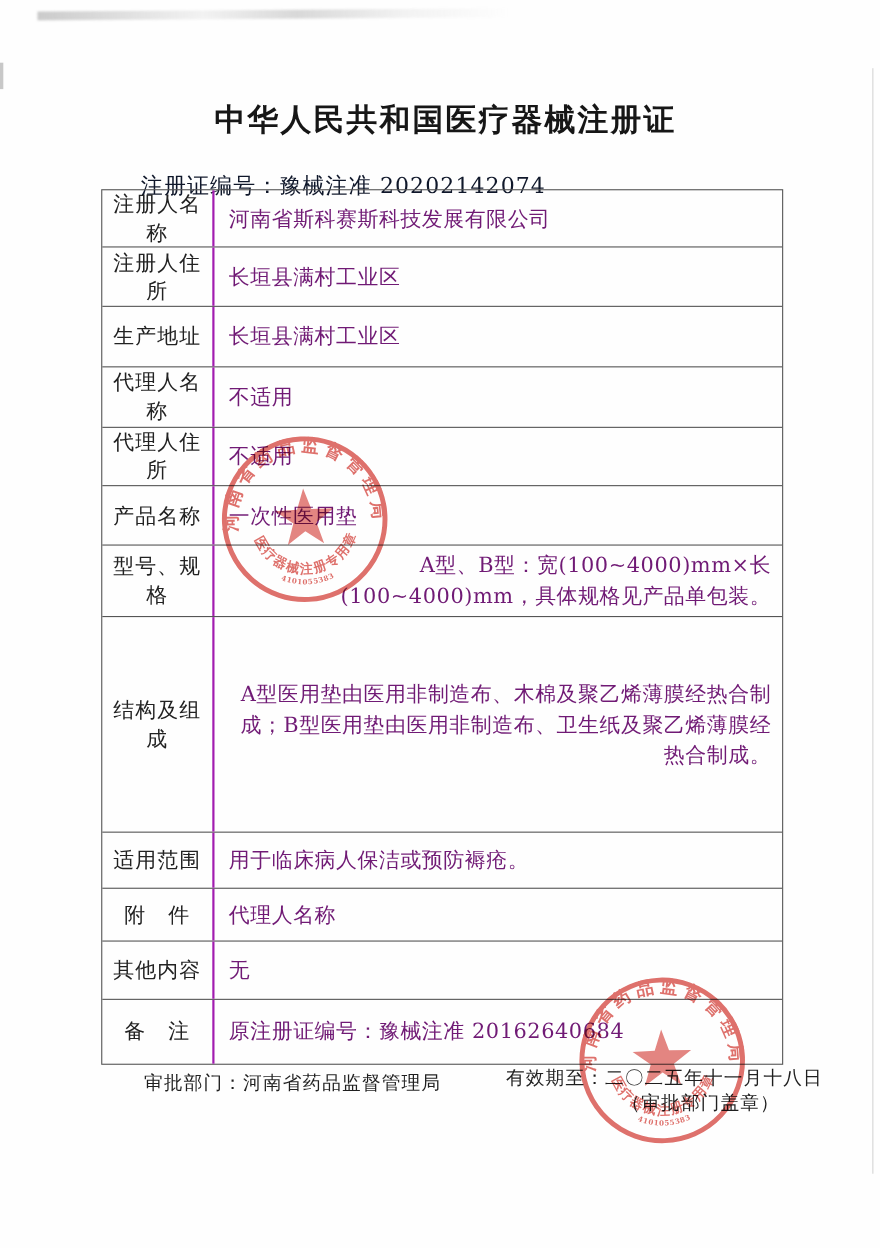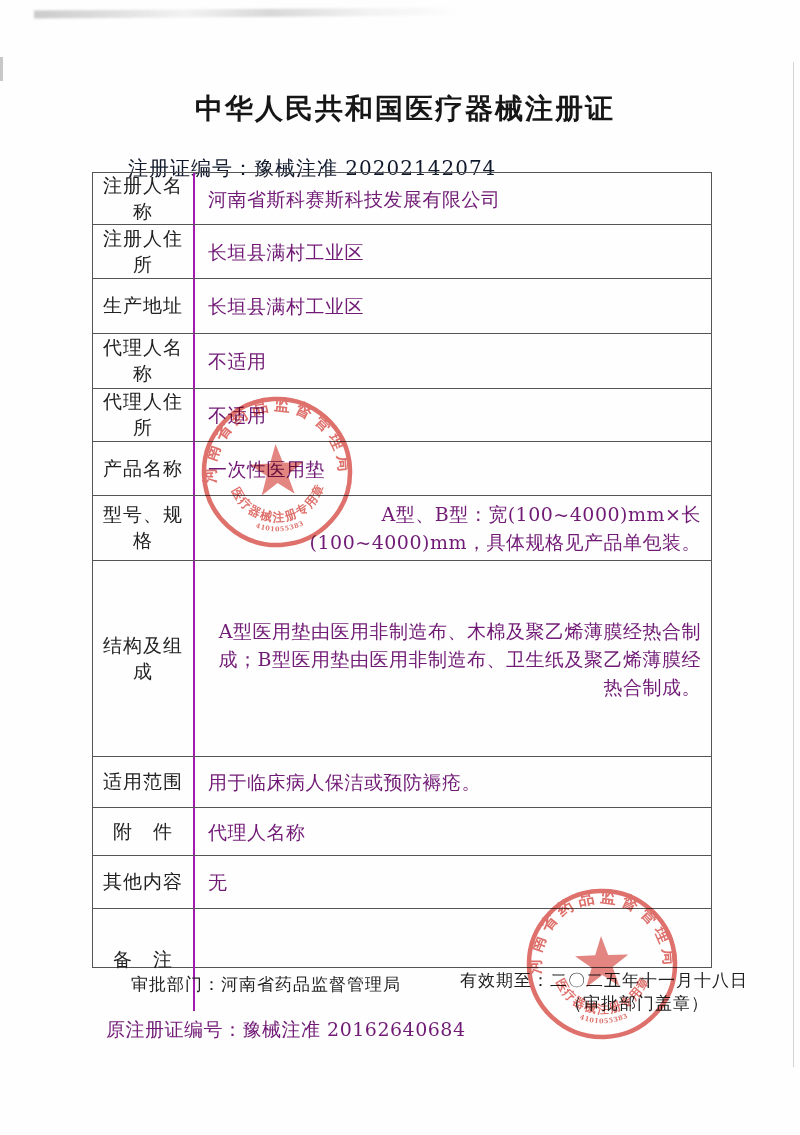--- a/index.html
+++ b/index.html
@@ -29,21 +29,21 @@
   .regline {
     position:absolute; top:143px; left:128px; font-size:20px; color:#0f172a;
     letter-spacing:1px;
     margin-top:12px;
   }
   .cert-table {
     position:absolute; top:172px; left:92px; width:620px;
     border:1px solid #555; box-sizing:border-box;
   }
   .row { display:flex; border-bottom:1px solid #555; box-sizing:border-box; }
-  .row:last-child { border-bottom:none;flex-direction:column; }
+  .row:last-child { border-bottom:none; }
   .cell-label {
     flex:0 0 102px; width:102px; border-right:2px solid #a21caf; box-sizing:border-box;
     display:flex; align-items:center; justify-content:center; text-align:center;
     font-size:19px; padding:2px 3px; letter-spacing:1px; color:#222;
   }
   .cell-value {
     flex:1 1 auto; display:flex; align-items:center;
     font-size:19px; line-height:28px; padding:4px 10px 4px 13px;
     box-sizing:border-box; letter-spacing:.5px; color:#701a75;text-align:right;
   }

